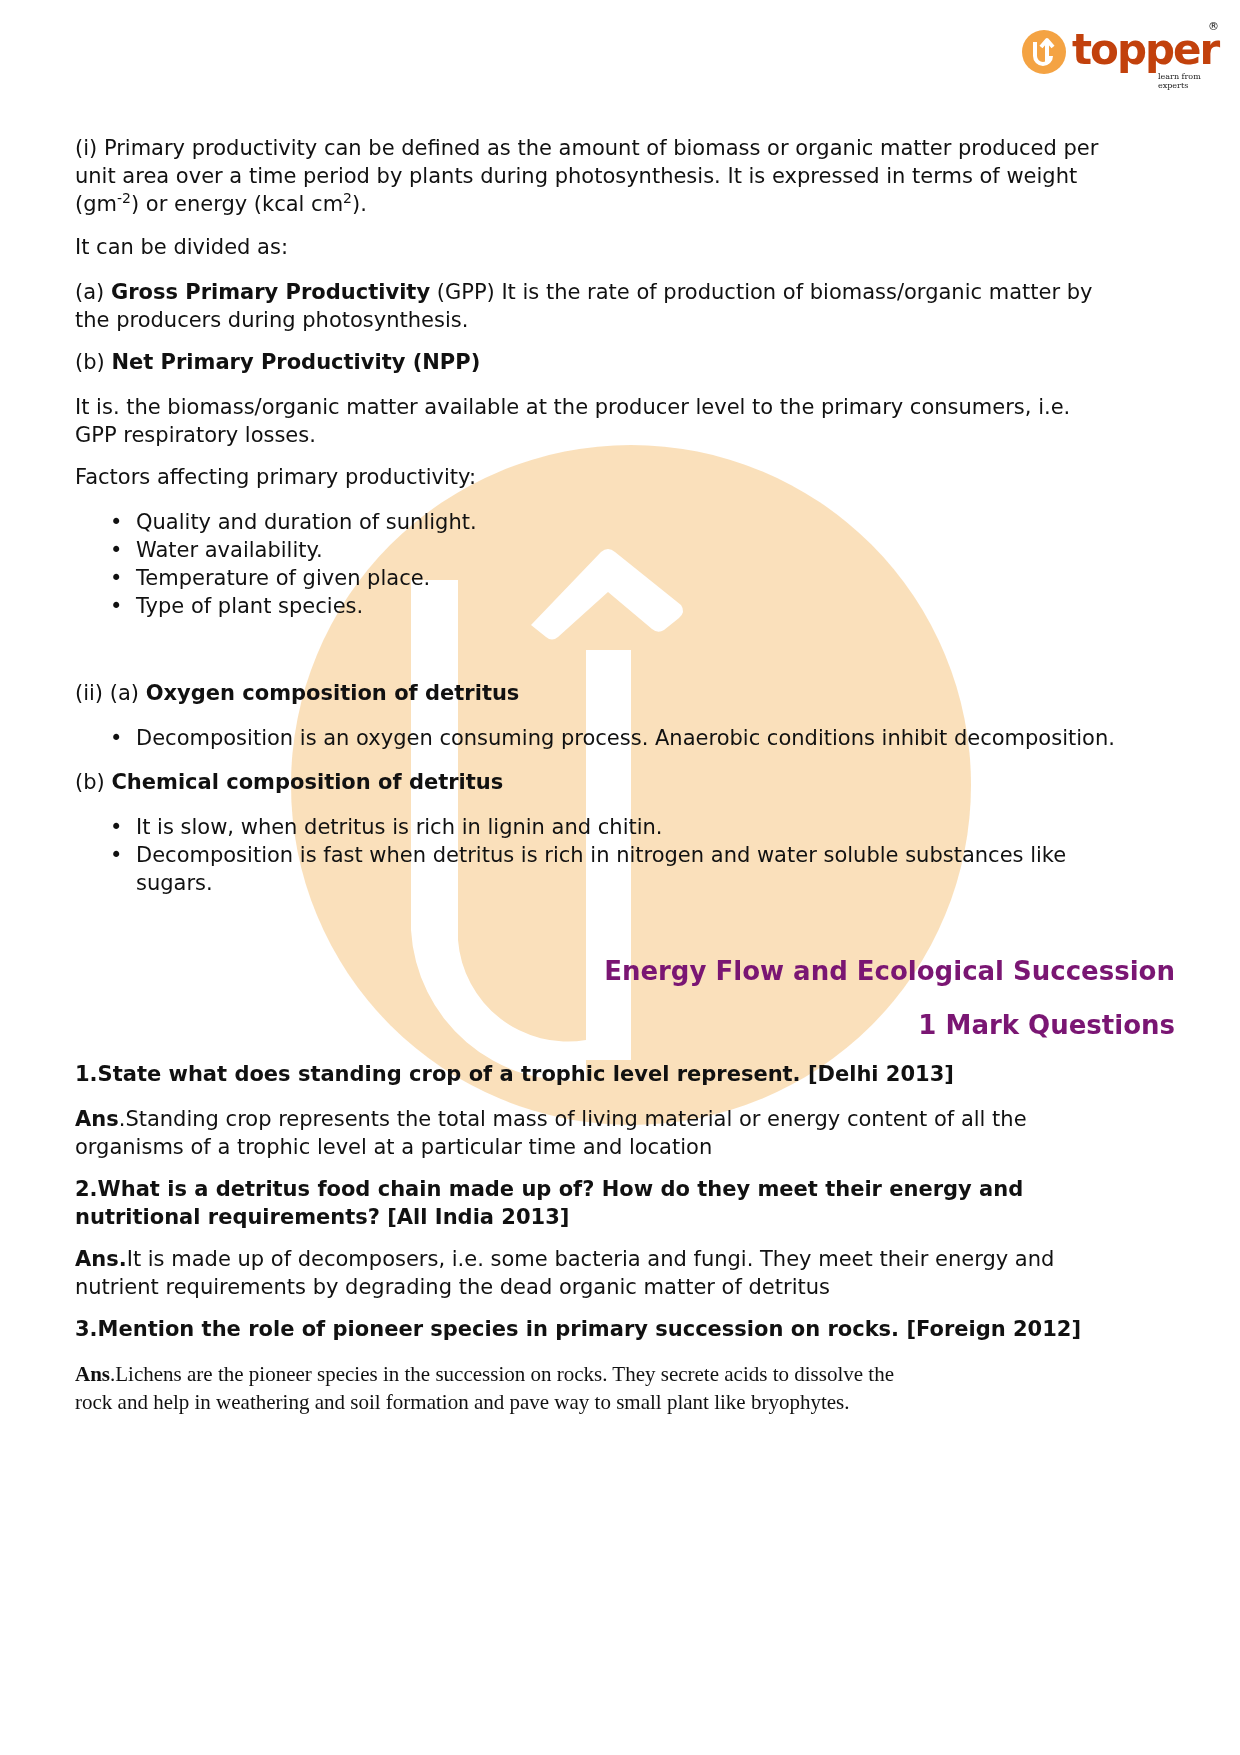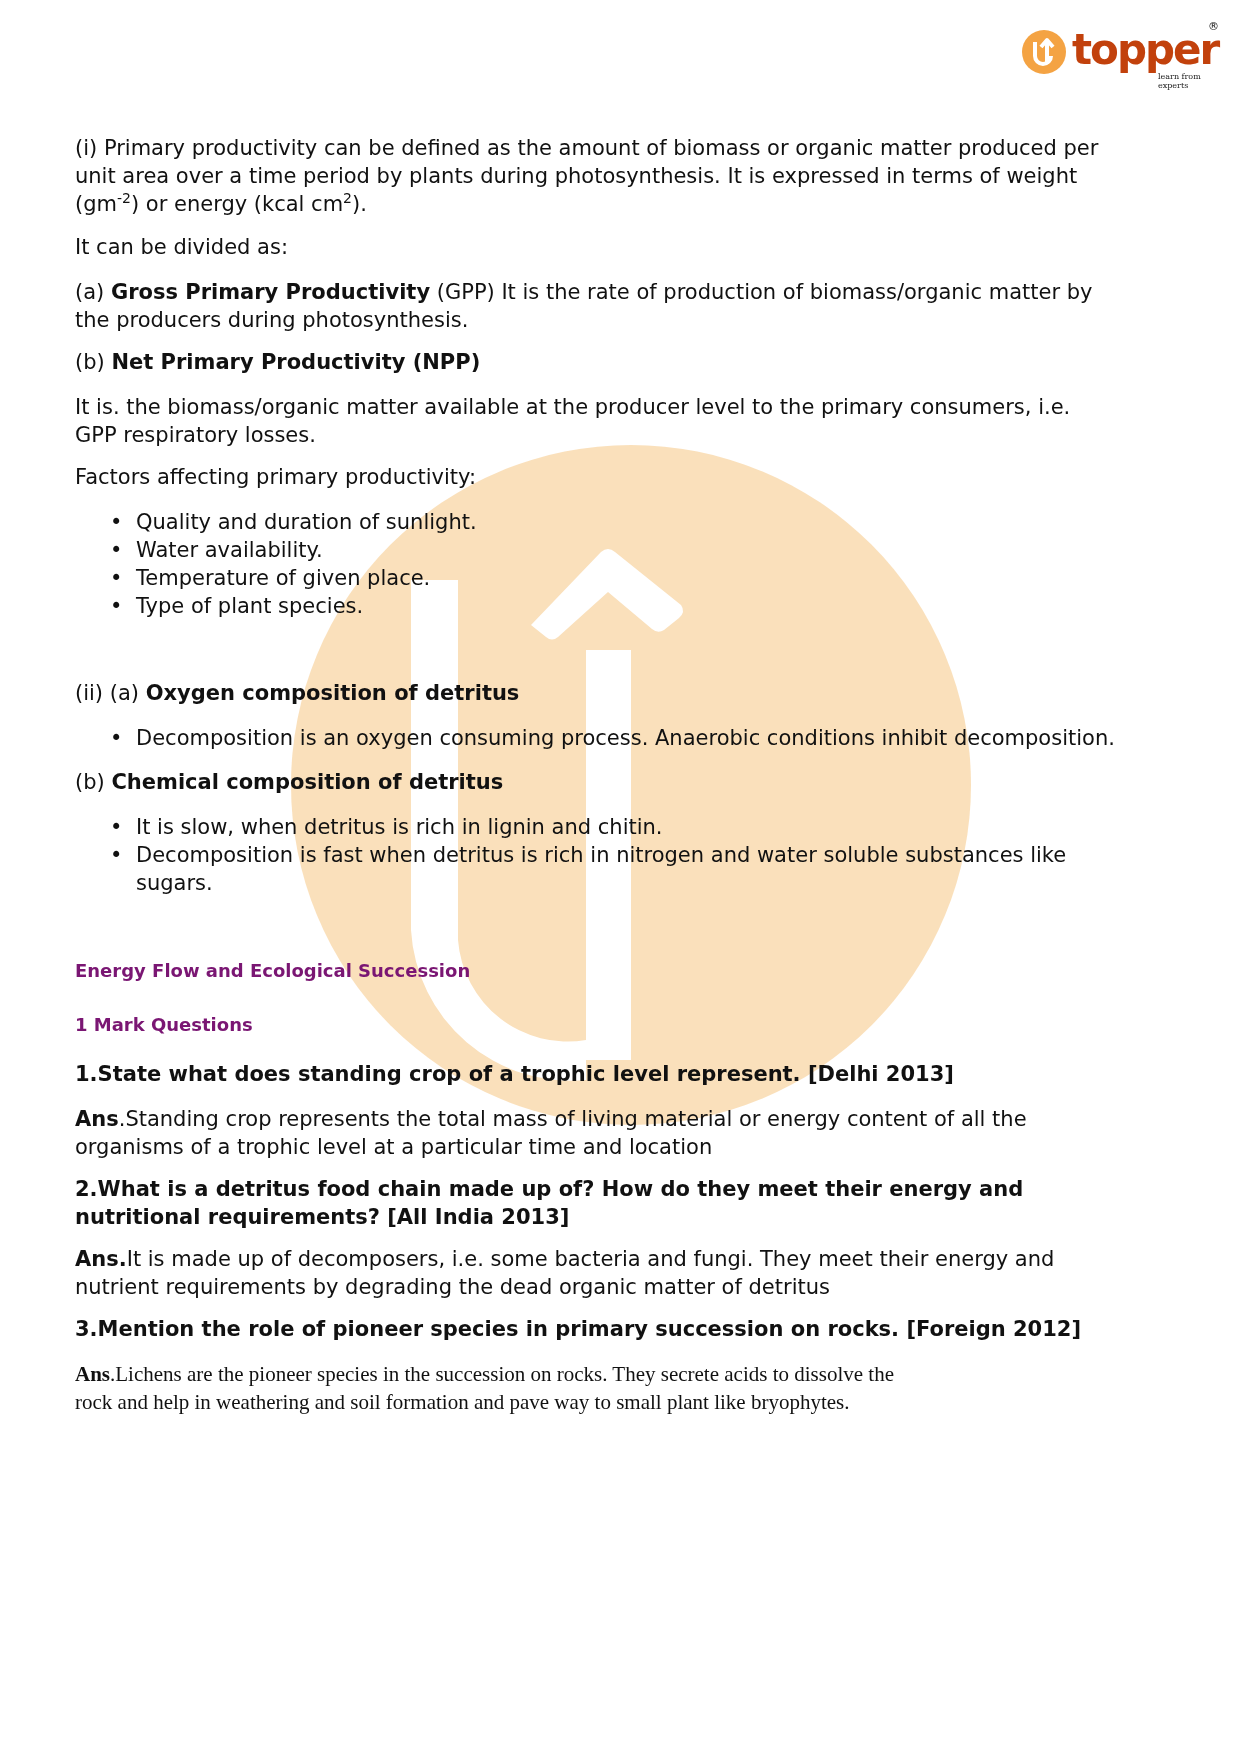--- a/index.html
+++ b/index.html
@@ -14,21 +14,21 @@
   .logo-tag { position: absolute; left: 140px; top: 52px; font-size: 8px; color: #222;
               font-family: "DejaVu Serif", serif; }
   .watermark { position: absolute; left: 286px; top: 440px; width: 690px; height: 690px; z-index: 0; }
   .content { position: absolute; left: 73px; top: 0; width: 1100px; z-index: 1; font-size: 21px; line-height: 28px; }
   .content p { margin: 0; position: absolute; left: 2px; width: 1100px; }
   .content ul { margin: 0; padding: 0; list-style: none; position: absolute; left: 0; width: 1100px; }
   .content li { position: relative; padding-left: 63px; }
   .content li::before { content: "\2022"; position: absolute; left: 37px; top: 0; }
   b { font-weight: bold; }
   sup { font-size: 14px; line-height: 0; vertical-align: 8px; }
-  .h-purple { color: #7A1673; font-weight: bold; font-size: 18px; line-height: 32px; }
+  .h-purple { color: #7A1673; font-weight: bold; font-size: 26px; line-height: 32px; text-align: right; }
 </style>
 </head>
 <body>
 
 <div class="logo">
   <div class="logo-circle">
     <svg width="44" height="44" viewBox="0 0 44 44">
       <path d="M13 12 V26 a8 8 0 0 0 16 0" fill="none" stroke="#fff" stroke-width="4"></path>
       <path d="M25 34 V12 M19 17 L25 10 L31 17" fill="none" stroke="#fff" stroke-width="4" stroke-linejoin="round"></path>
     </svg>

